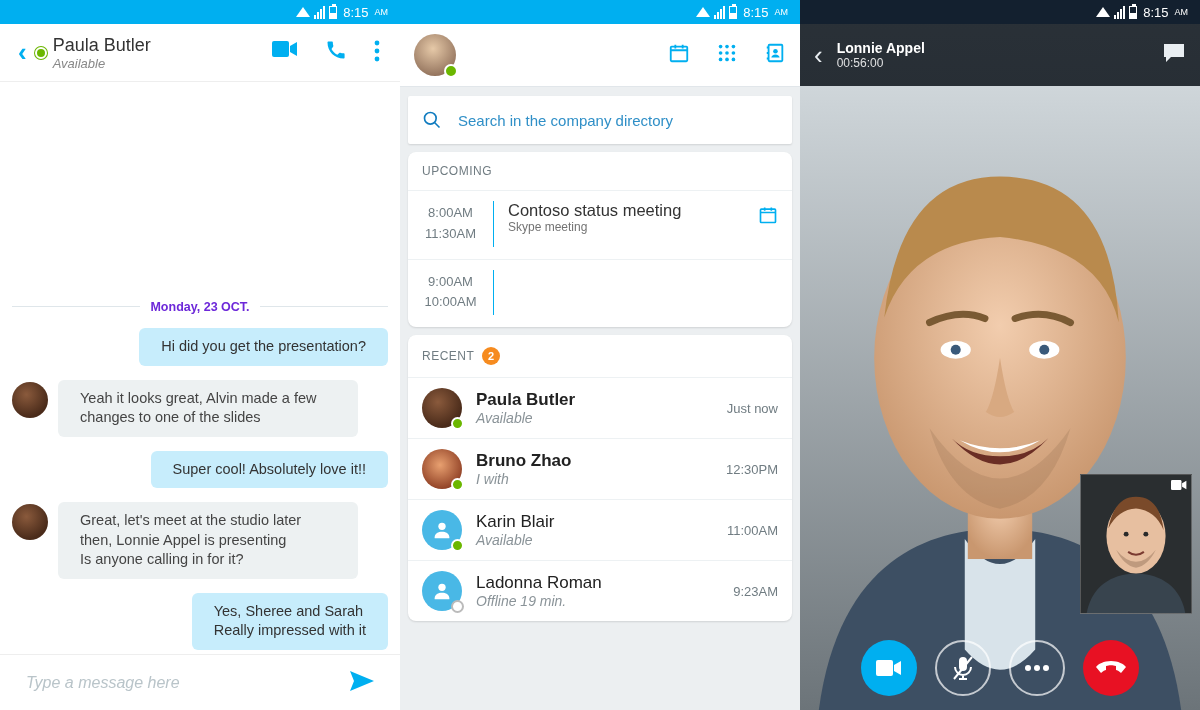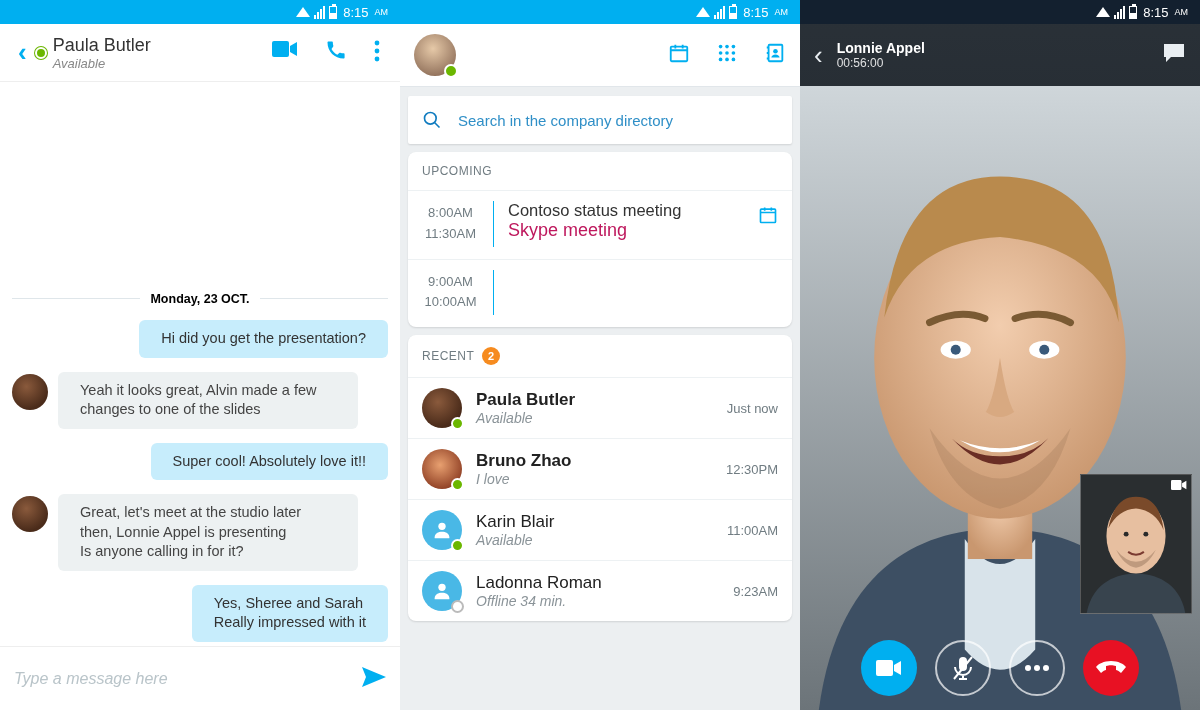--- a/index.html
+++ b/index.html
@@ -26,28 +26,28 @@
   .s1 .header { height:58px; display:flex; align-items:center; padding:0 10px; border-bottom:1px solid #eee;}
   .s1 .back { color:#00aff0; font-size:26px; font-weight:bold; padding:0 8px;}
   .s1 .presence-dot { width:12px;height:12px;border-radius:50%;background:#6bb700;border:2px solid #fff; box-shadow:0 0 0 1px #6bb700; margin-right:6px;}
   .s1 .name-block { flex:1; }
   .s1 .name { font-size:18px; color:#333;}
   .s1 .status { font-size:13px; color:#888; font-style:italic;}
   .s1 .hicons { display:flex; gap:28px; padding-right:10px; color:#00aff0;}
   .s1 .body { flex:1; padding:10px 12px 0 12px; display:flex; flex-direction:column; justify-content:flex-end; overflow:hidden;}
   .s1 .date-divider { display:flex; align-items:center; margin:10px 0 14px 0; gap:10px;}
   .s1 .date-divider .line{ flex:1; height:1px; background:#dfe6ea;}
-  .s1 .date-divider .lbl{ color:#000000; font-size:12.5px; font-weight:600;}
+  .s1 .date-divider .lbl{ color:#6d28d9; font-size:12.5px; font-weight:600;}
   .bubble-row { display:flex; margin-bottom:14px; align-items:flex-start;}
   .bubble-row.out { justify-content:flex-end;}
   .bubble-row.in .avatar { width:36px;height:36px;border-radius:50%; background:radial-gradient(circle at 40% 35%, #8a5a3c 0%, #4a2b1a 70%); margin-right:10px; margin-top:2px; flex:none;}
   .bubble { padding:9px 22px; border-radius:6px; font-size:14.5px; line-height:1.35; max-width:300px; position:relative;}
   .bubble.in { background:#edf1f2; color:#444;}
   .bubble.out { background:#c7edfc; color:#333;}
-  .s1 .composer { height:64px; display:flex; align-items:center; padding:0 14px; border-top:1px solid #eee;}
+  .s1 .composer { height:56px; display:flex; align-items:center; padding:0 26px; border-top:1px solid #eee;}
   .s1 .composer input { flex:1; border:none; outline:none; font-size:16px; color:#333; font-style:italic;}
   .s1 .composer input::placeholder{ color:#b9c4c9; font-style:italic;}
   .s1 .send { color:#00aff0; }
 
   
   .s2 { background:#eceff1; display:flex; flex-direction:column;}
   .s2 .header { height:62px; background:#fff; display:flex; align-items:center; padding:0 14px; justify-content:space-between; box-shadow:0 1px 0 #e1e6ea;}
   .s2 .avatar-wrap { position:relative; width:42px; height:42px;}
   .s2 .avatar-wrap .pic{ width:42px;height:42px;border-radius:50%; background: radial-gradient(circle at 45% 35%, #e6c9a8 0%, #8a6a55 85%); }
   .s2 .avatar-wrap .pd{ position:absolute; right:-2px; bottom:-2px; width:14px;height:14px;border-radius:50%; background:#6bb700; border:2px solid #fff;}
@@ -55,21 +55,21 @@
   .s2 .search-card{ margin:10px 8px 8px 8px; background:#fff; border-radius:2px; box-shadow:0 1px 2px rgba(0,0,0,.12); display:flex; align-items:center; height:48px; padding:0 14px; gap:16px; color:#0f7bbf;}
   .s2 .search-card input{ border:none; outline:none; flex:1; font-size:15px; color:#0f7bbf;}
   .s2 .search-card input::placeholder{ color:#2f8fc7;}
   .s2 .section-card{ margin:0 8px 8px 8px; background:#fff; border-radius:8px; box-shadow:0 1px 2px rgba(0,0,0,.12); overflow:hidden;}
   .s2 .sec-title{ padding:12px 14px; font-size:12px; color:#707c82; letter-spacing:.5px; display:flex; align-items:center; gap:8px;}
   .s2 .badge{ width:18px;height:18px;border-radius:50%; background:#f68b1f; color:#fff; font-size:11px; display:flex;align-items:center;justify-content:center; font-weight:600;}
   .s2 .event{ display:flex; padding:10px 14px 12px 0; border-top:1px solid #edf1f3;}
   .s2 .event .times{ width:86px; text-align:center; padding:2px 0; color:#707c82; font-size:13px; line-height:1.6; border-right:1.5px solid #00aff0; margin-right:14px;}
   .s2 .event .info{ flex:1;}
   .s2 .event .t{ font-size:16.5px; color:#333;}
-  .s2 .event .sub{ font-size:18px; color:#be185d;}
+  .s2 .event .sub{ font-size:12px; color:#737373;}
   .s2 .event .cal-icn{ color:#00aff0; padding-top:4px;}
   .s2 .contact{ display:flex; align-items:center; padding:10px 14px; border-top:1px solid #edf1f3; gap:14px;}
   .s2 .contact .avw{ position:relative; width:40px; height:40px; flex:none;}
   .s2 .contact .avw .circ{ width:40px;height:40px;border-radius:50%; }
   .s2 .contact .avw .pd{ position:absolute; right:-2px; bottom:-2px; width:13px;height:13px;border-radius:50%; background:#6bb700; border:2px solid #fff;}
   .s2 .contact .avw .pd.off{ background:#fff; border:2px solid #bbb;}
   .s2 .contact .info{ flex:1;}
   .s2 .contact .nm{ font-size:17px; color:#222;}
   .s2 .contact .nm.bold{ font-weight:700;}
   .s2 .contact .st{ font-size:14px; color:#8a9398; font-style:italic;}
@@ -282,21 +282,21 @@
       <div class="time">Just now</div>
     </div>
 
     <div class="contact">
       <div class="avw">
             <div class="circ" style="background:radial-gradient(circle at 45% 40%,#e8a070 0%,#8a3a20 80%)"></div>
             <div class="pd"></div>
           </div>
       <div class="info">
             <div class="nm bold">Bruno Zhao</div>
-            <div class="st">I love</div>
+            <div class="st">I with</div>
           </div>
       <div class="time">12:30PM</div>
     </div>
 
     <div class="contact">
       <div class="avw">
         <div class="circ" style="background:#49b8e6; display:flex;align-items:center;justify-content:center;">
           <svg width="22" height="22" viewBox="0 0 24 24" fill="#fff">
                 <circle cx="12" cy="8" r="4"></circle>
                 <path d="M4 20c0-4 4-6 8-6s8 2 8 6v1H4z"></path>
@@ -316,21 +316,21 @@
         <div class="circ" style="background:#49b8e6; display:flex;align-items:center;justify-content:center;">
           <svg width="22" height="22" viewBox="0 0 24 24" fill="#fff">
                 <circle cx="12" cy="8" r="4"></circle>
                 <path d="M4 20c0-4 4-6 8-6s8 2 8 6v1H4z"></path>
               </svg>
         </div>
             <div class="pd off"></div>
       </div>
       <div class="info">
             <div class="nm">Ladonna Roman</div>
-            <div class="st">Offline 34 min.</div>
+            <div class="st">Offline 19 min.</div>
           </div>
       <div class="time">9:23AM</div>
     </div>
   </div>
 </div>
 
 <div class="screen s3">
   <div class="status-bar dark">
     <div class="tri"></div>
     <div class="sig">

